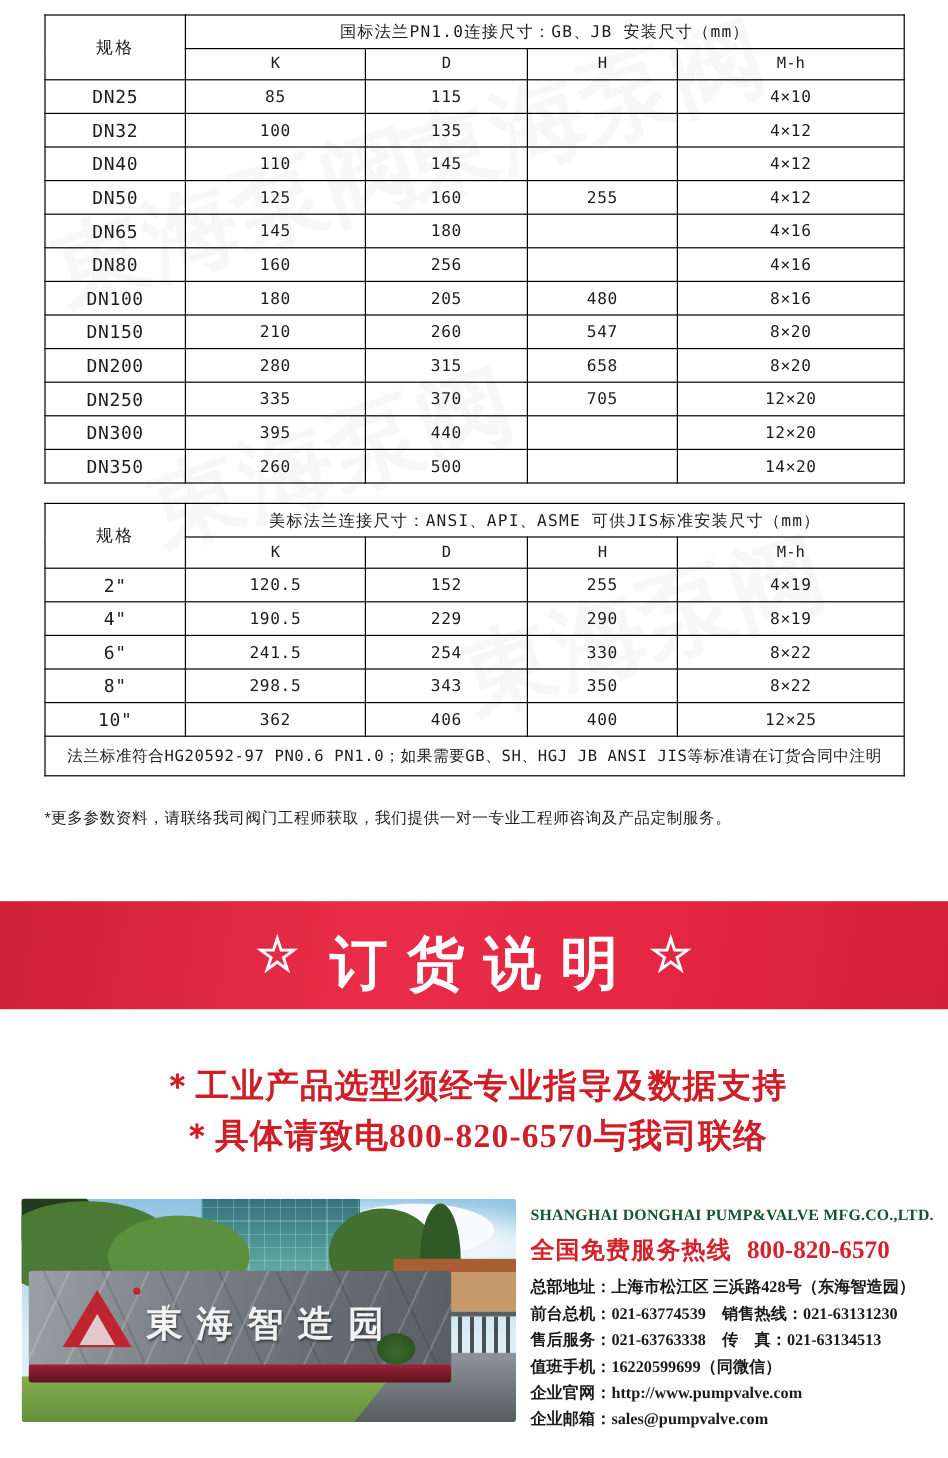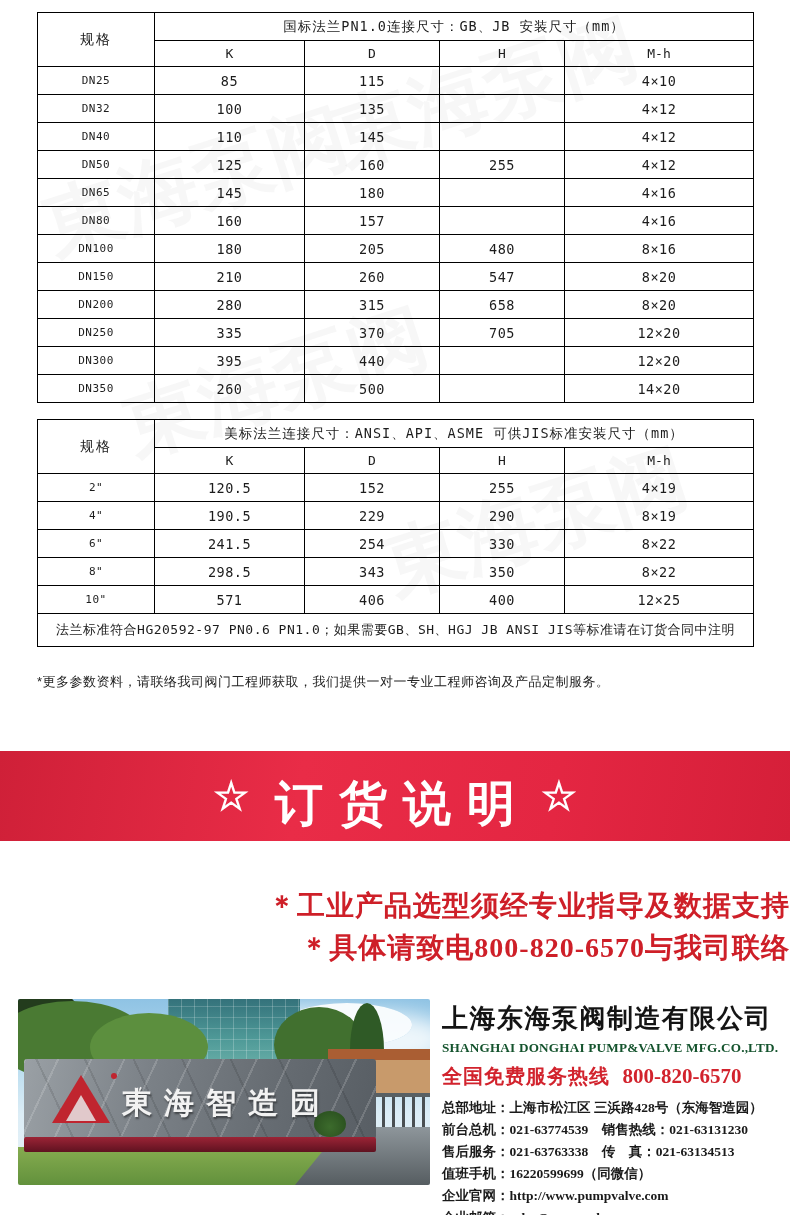--- a/index.html
+++ b/index.html
@@ -17,37 +17,37 @@
   table.spec-table{position:relative;z-index:1;width:716px;border-collapse:collapse;
         table-layout:fixed;background:transparent;border:1.5px solid #000;}
   table.spec-table th,table.spec-table td{
         border:1px solid #000;text-align:center;vertical-align:middle;
         font-weight:400;color:#1c1c1c;padding:0;
         font-family:"DejaVu Sans Mono","Liberation Sans",sans-serif;}
   .title-h{height:27px;font-size:13.5px;letter-spacing:1px;}
   .spec-h{font-size:14px;letter-spacing:2px;}
   tr.colrow th{height:25px;font-size:13px;}
   table.spec-table tbody td{height:27px;font-size:13.5px;letter-spacing:0.5px;}
-  table.spec-table tbody td:first-child{font-size:11px;}
+  table.spec-table tbody td:first-child{font-size:15px;}
   td.footnote-cell{height:32px;font-size:13px;letter-spacing:0.5px;}
   .table-gap{height:16px;}
 
   .note{position:relative;z-index:1;margin:26px 0 0 0;font-size:13px;color:#222;
         letter-spacing:0.5px;}
 
   
   .banner{margin-top:60px;width:790px;height:90px;
         background:linear-gradient(100deg,#cf2038 0%,#e92c47 38%,#e42642 70%,#d51f39 100%);
         display:flex;align-items:center;justify-content:center;color:#ffffff;}
   .banner .star{font-size:40px;font-weight:700;line-height:1;}
   .banner .banner-title{font-size:48px;font-weight:700;letter-spacing:16px;
         margin:16px 10px 0 26px;line-height:1;}
 
   
-  .order-notes{margin-top:44px;text-align:right;color:#ce1f28;
+  .order-notes{margin-top:44px;text-align:center;color:#ce1f28;
         font-family:"Liberation Serif","DejaVu Serif",serif;font-weight:700;
         font-size:28px;line-height:42px;letter-spacing:1px;}
 
   
   .bottom{margin-top:30px;display:flex;padding-left:18px;}
   .company{width:352px;padding:2px 0 0 12px;}
   .cname{font-size:26px;font-weight:700;color:#141414;letter-spacing:1.5px;white-space:nowrap;}
   .ename{margin-top:4px;font-family:"Liberation Serif","DejaVu Serif",serif;
         font-weight:700;font-size:13.2px;color:#14532d;letter-spacing:0.2px;white-space:nowrap;}
   .hotline{margin-top:7px;color:#d2232d;font-weight:700;white-space:nowrap;}
@@ -165,21 +165,21 @@
           <tr>
             <td>DN65</td>
             <td>145</td>
             <td>180</td>
             <td></td>
             <td>4×16</td>
           </tr>
           <tr>
             <td>DN80</td>
             <td>160</td>
-            <td>157</td>
+            <td>256</td>
             <td></td>
             <td>4×16</td>
           </tr>
           <tr>
             <td>DN100</td>
             <td>180</td>
             <td>205</td>
             <td>480</td>
             <td>8×16</td>
           </tr>
@@ -267,21 +267,21 @@
           </tr>
           <tr>
             <td>8"</td>
             <td>298.5</td>
             <td>343</td>
             <td>350</td>
             <td>8×22</td>
           </tr>
           <tr>
             <td>10"</td>
-            <td>571</td>
+            <td>362</td>
             <td>406</td>
             <td>400</td>
             <td>12×25</td>
           </tr>
         </tbody>
       <tfoot>
         <tr>
           <td colspan="5" class="footnote-cell">法兰标准符合HG20592-97 PN0.6 PN1.0；如果需要GB、SH、HGJ JB ANSI JIS等标准请在订货合同中注明</td>
         </tr>
       </tfoot>
@@ -322,21 +322,20 @@
       <div class="ph-logo-inner"></div>
       <div class="ph-logo-dot"></div>
       <div class="ph-sign">
           <span class="sign-prefix">〈</span>
           <span>東海智造园</span>
         </div>
       <div class="ph-plant"></div>
     </div>
 
     <div class="company">
-      <div class="cname">上海东海泵阀制造有限公司</div>
       <div class="ename">SHANGHAI DONGHAI PUMP&amp;VALVE MFG.CO.,LTD.</div>
       <div class="hotline">
         <span class="hl-label">全国免费服务热线</span>
         <span class="hl-number">800-820-6570</span>
       </div>
       <div class="clines">
           <div class="cline">总部地址：上海市松江区 三浜路428号（东海智造园）</div>
           <div class="cline">前台总机：021-63774539　销售热线：021-63131230</div>
           <div class="cline">售后服务：021-63763338　传　真：021-63134513</div>
           <div class="cline">值班手机：16220599699（同微信）</div>

